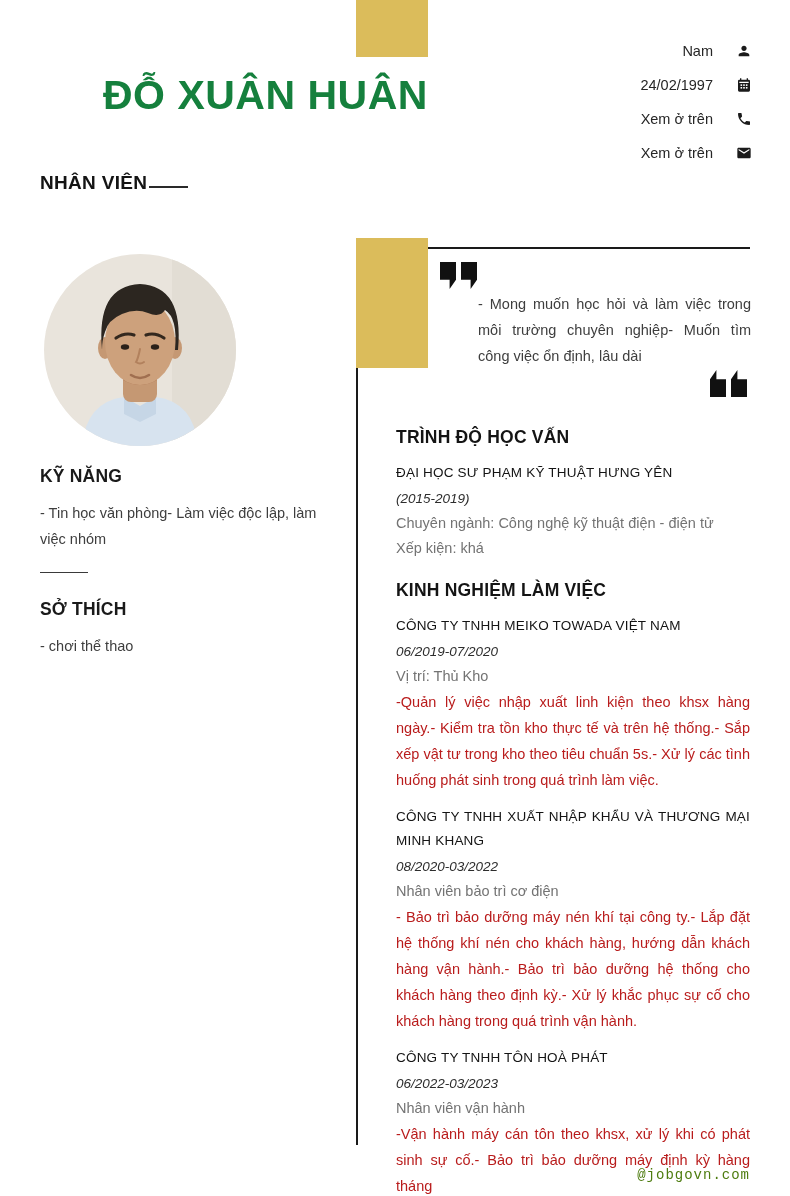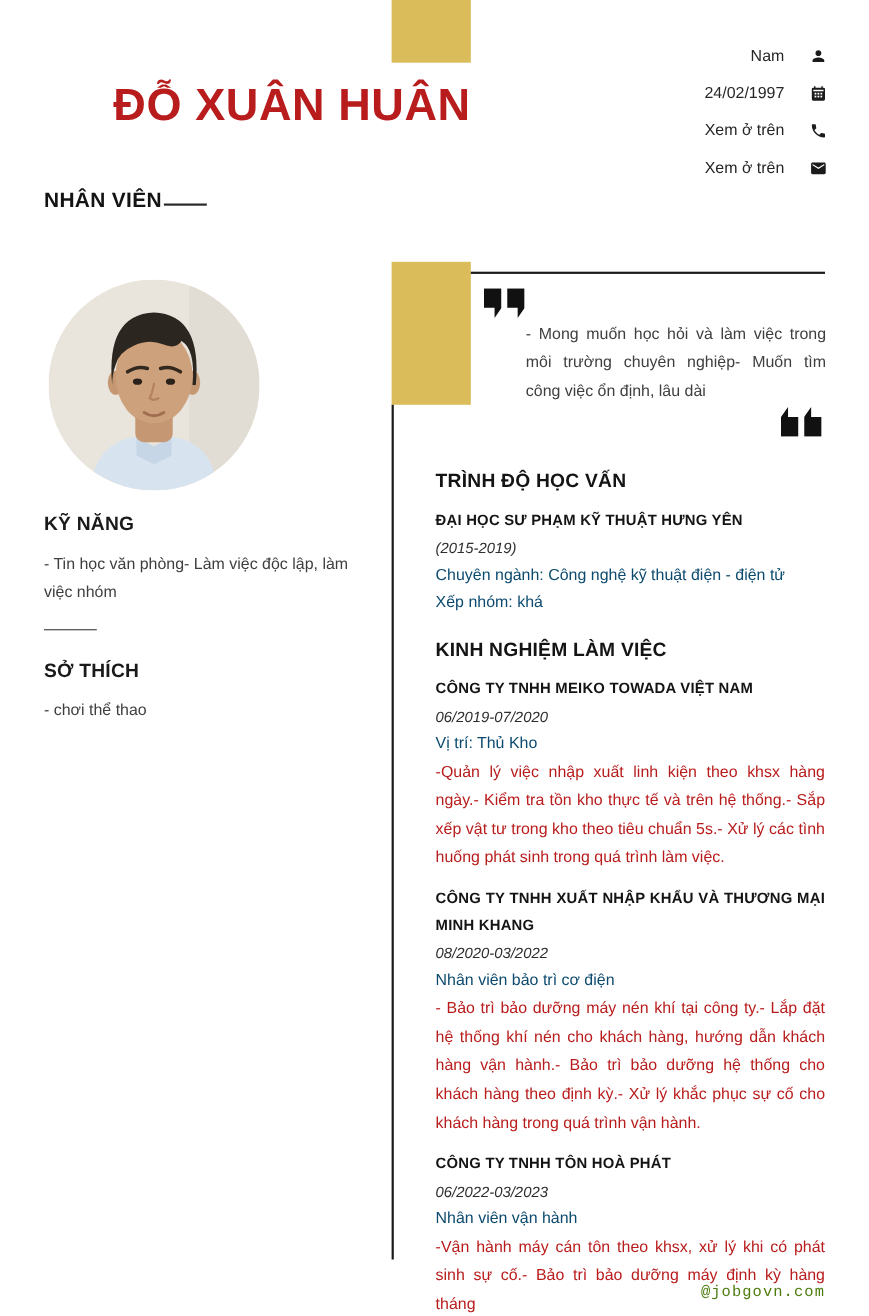--- a/index.html
+++ b/index.html
@@ -9,21 +9,21 @@
   }
   
   .accent-top   { position:absolute; left:356px; top:0;     width:72px; height:57px;  background:#DBBC5B; }
   .accent-quote { position:absolute; left:356px; top:238px; width:72px; height:130px; background:#DBBC5B; }
   .vline        { position:absolute; left:356px; top:368px; width:2px;  height:777px; background:#1a1a1a; }
   .quote-topline{ position:absolute; left:428px; top:247px; width:322px; height:2px;  background:#1a1a1a; }
 
   
   .name {
     position:absolute; left:103px; top:72px; font-size:41px; font-weight:700;
-    color:#b91c1c; letter-spacing:0.5px; white-space:nowrap;
+    color:#15803d; letter-spacing:0.5px; white-space:nowrap;
   }
   .job-title-row { position:absolute; left:40px; top:172px; display:flex; align-items:baseline; }
   .job-title { font-size:19px; font-weight:700; color:#141414; letter-spacing:0.3px; }
   .job-title-line { display:inline-block; width:39px; height:2px; background:#2a2a2a; margin-left:2px; transform:translateY(-1px); }
 
   .contact { position:absolute; top:40px; right:38px; display:flex; flex-direction:column; gap:12px; align-items:flex-end; }
   .contact-row { display:flex; align-items:center; gap:23px; height:22px; font-size:14.5px; color:#262626; }
   .contact-row svg { width:16px; height:16px; fill:#1b1b1b; flex:0 0 auto; }
 
   
@@ -47,23 +47,23 @@
   .qmark {
     width:16px; height:27px; background:#111;
     clip-path:polygon(0 0, 100% 0, 100% 66%, 60% 100%, 60% 66%, 0 66%);
   }
   .qmarks-close .qmark { transform:rotate(180deg); }
 
   
   .main { position:absolute; left:396px; top:386px; width:354px;margin-top:40px; }
   .section-title { font-size:17.5px; font-weight:700; color:#141414; line-height:22px; margin:0 0 13px 0; letter-spacing:0.2px; }
   .section-title.exp { margin-top:18px; }
-  .entry-name  { font-size:13.5px; font-weight:700; color:#141414; line-height:24px; margin:0 0 1px 0; text-align:justify; letter-spacing:0.2px; }
+  .entry-name  { font-size:13.5px; font-weight:400; color:#141414; line-height:24px; margin:0 0 1px 0; text-align:justify; letter-spacing:0.2px; }
   .entry-period{ font-size:13.5px; font-style:italic; color:#2d2d2d; line-height:25px; margin:0; }
-  .entry-line  { font-size:14.5px; color:#0c4a6e; line-height:25px; margin:0; }
+  .entry-line  { font-size:14.5px; color:#737373; line-height:25px; margin:0; }
   .entry-desc  { font-size:14.5px; color:#b91c1c; line-height:26px; margin:0 0 12px 0; text-align:justify; }
 
   
   .watermark {
     position:absolute; right:40px; top:1167px;
     font-family:"Liberation Mono", monospace; font-size:14px; color:#4d7c0f; letter-spacing:1px;
   }
 </style>
 </head>
 <body>
@@ -153,21 +153,21 @@
   <div class="qmarks qmarks-close">
       <div class="qmark"></div>
       <div class="qmark"></div>
     </div>
 
   <div class="main">
     <h2 class="section-title">TRÌNH ĐỘ HỌC VẤN</h2>
     <h3 class="entry-name">ĐẠI HỌC SƯ PHẠM KỸ THUẬT HƯNG YÊN</h3>
     <p class="entry-period">(2015-2019)</p>
     <p class="entry-line">Chuyên ngành: Công nghệ kỹ thuật điện - điện tử</p>
-    <p class="entry-line">Xếp nhóm: khá</p>
+    <p class="entry-line">Xếp kiện: khá</p>
 
     <h2 class="section-title exp">KINH NGHIỆM LÀM VIỆC</h2>
 
     <div>
       <h3 class="entry-name">CÔNG TY TNHH MEIKO TOWADA VIỆT NAM</h3>
       <p class="entry-period">06/2019-07/2020</p>
       <p class="entry-line">Vị trí: Thủ Kho</p>
       <p class="entry-desc">-Quản lý việc nhập xuất linh kiện theo khsx hàng ngày.- Kiểm tra tồn kho thực tế và trên hệ thống.- Sắp xếp vật tư trong kho theo tiêu chuẩn 5s.- Xử lý các tình huống phát sinh trong quá trình làm việc.</p>
     </div>
 

